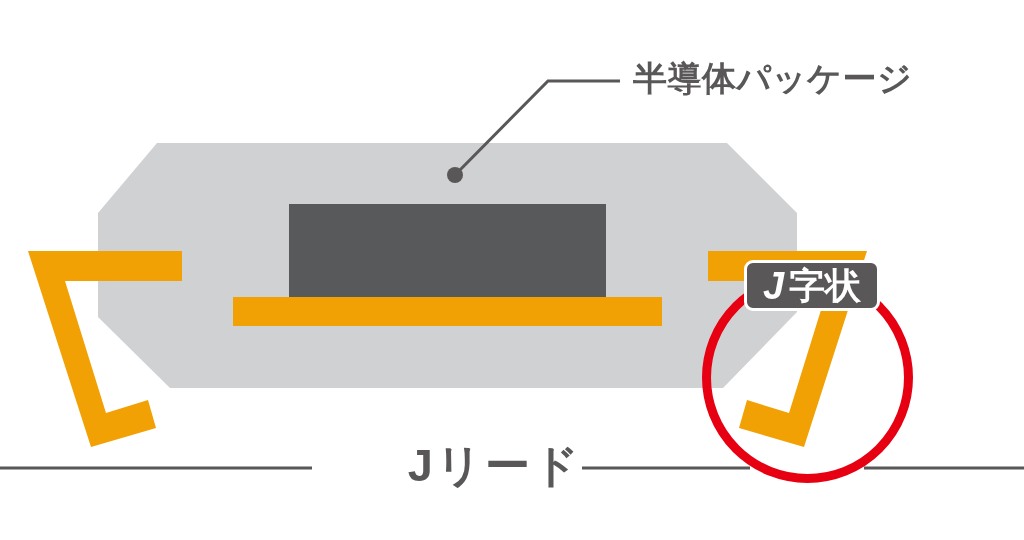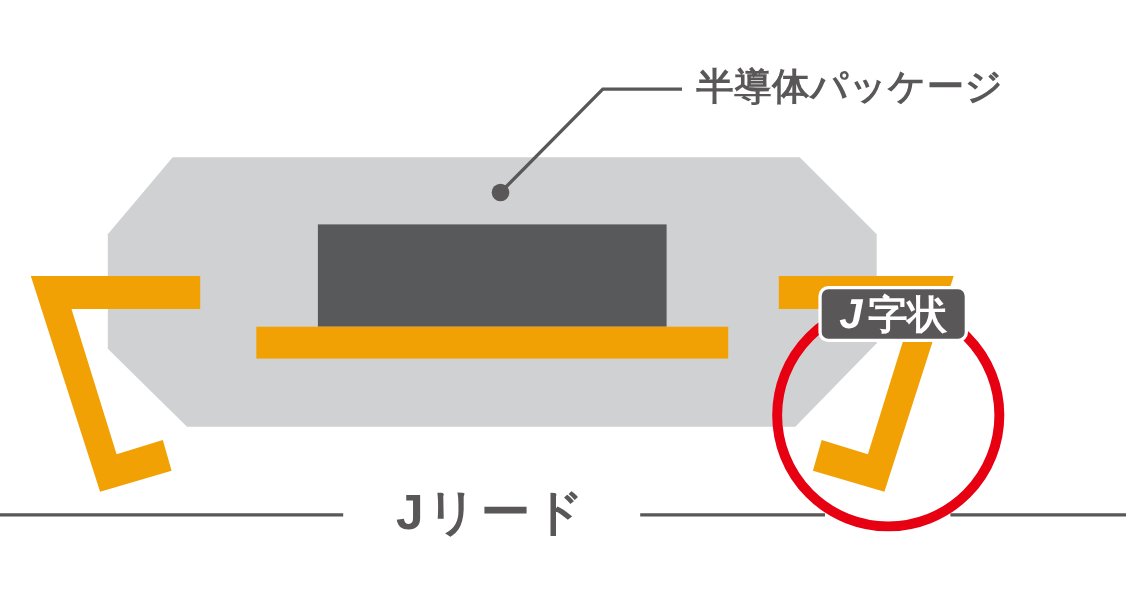--- a/index.html
+++ b/index.html
@@ -26,21 +26,21 @@
     font-size: 34px;
     font-weight: 600;
     letter-spacing: 0.5px;
     white-space: nowrap;
   }
   .jlead-label {
     position: absolute;
     left: 312px;
     top: 436px;
     width: 270px;
-    text-align: center;
+    text-align: right;
     font-size: 45px;
     font-weight: 600;
     letter-spacing: 3px;
     white-space: nowrap;
   }
   .jshape-badge {
     position: absolute;
     left: 744px;
     top: 260px;
     width: 136px;

